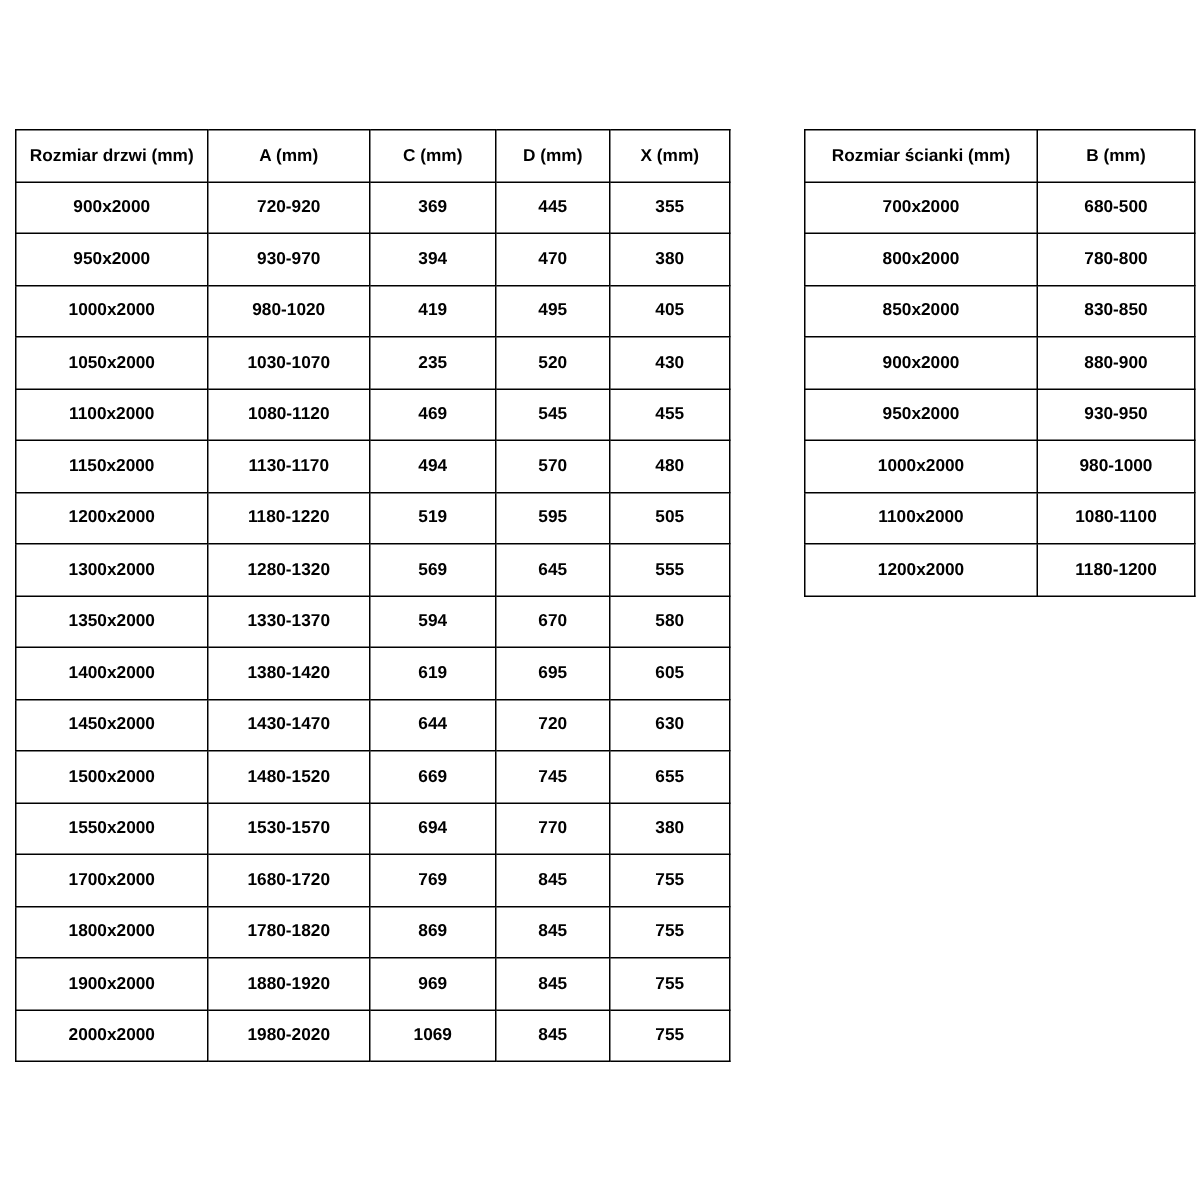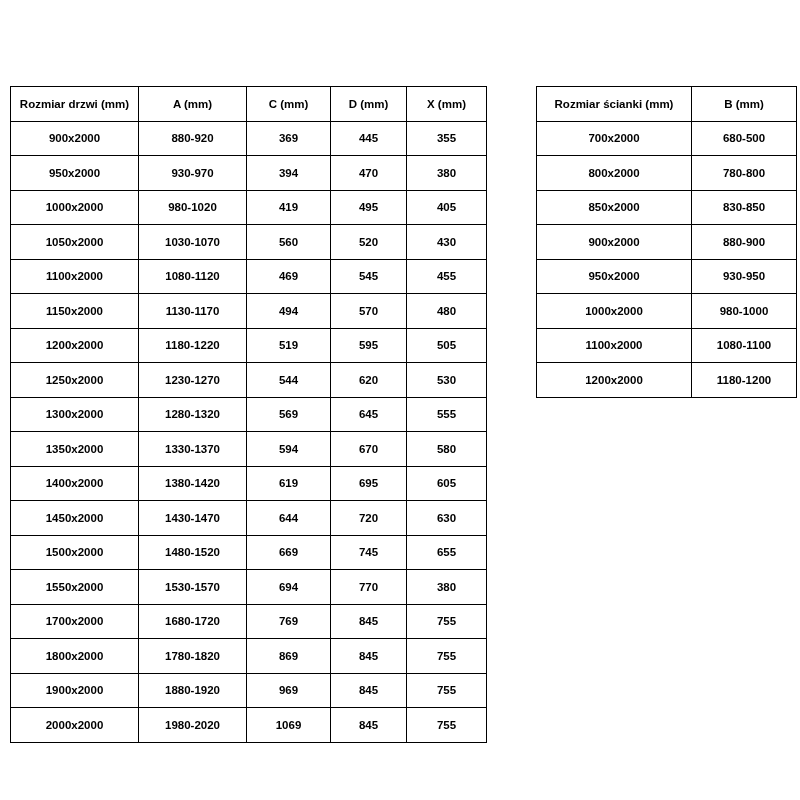--- a/index.html
+++ b/index.html
@@ -83,21 +83,21 @@
         <th>Rozmiar drzwi (mm)</th>
         <th>A (mm)</th>
         <th>C (mm)</th>
         <th>D (mm)</th>
         <th>X (mm)</th>
       </tr>
     </thead>
     <tbody id="doors-body">
         <tr>
           <td>900x2000</td>
-          <td>880-920</td>
+          <td>720-920</td>
           <td>369</td>
           <td>445</td>
           <td>355</td>
         </tr>
         <tr>
           <td>950x2000</td>
           <td>930-970</td>
           <td>394</td>
           <td>470</td>
           <td>380</td>
@@ -105,21 +105,21 @@
         <tr>
           <td>1000x2000</td>
           <td>980-1020</td>
           <td>419</td>
           <td>495</td>
           <td>405</td>
         </tr>
         <tr>
           <td>1050x2000</td>
           <td>1030-1070</td>
-          <td>560</td>
+          <td>235</td>
           <td>520</td>
           <td>430</td>
         </tr>
         <tr>
           <td>1100x2000</td>
           <td>1080-1120</td>
           <td>469</td>
           <td>545</td>
           <td>455</td>
         </tr>
@@ -129,27 +129,20 @@
           <td>494</td>
           <td>570</td>
           <td>480</td>
         </tr>
         <tr>
           <td>1200x2000</td>
           <td>1180-1220</td>
           <td>519</td>
           <td>595</td>
           <td>505</td>
-        </tr>
-        <tr>
-          <td>1250x2000</td>
-          <td>1230-1270</td>
-          <td>544</td>
-          <td>620</td>
-          <td>530</td>
         </tr>
         <tr>
           <td>1300x2000</td>
           <td>1280-1320</td>
           <td>569</td>
           <td>645</td>
           <td>555</td>
         </tr>
         <tr>
           <td>1350x2000</td>

